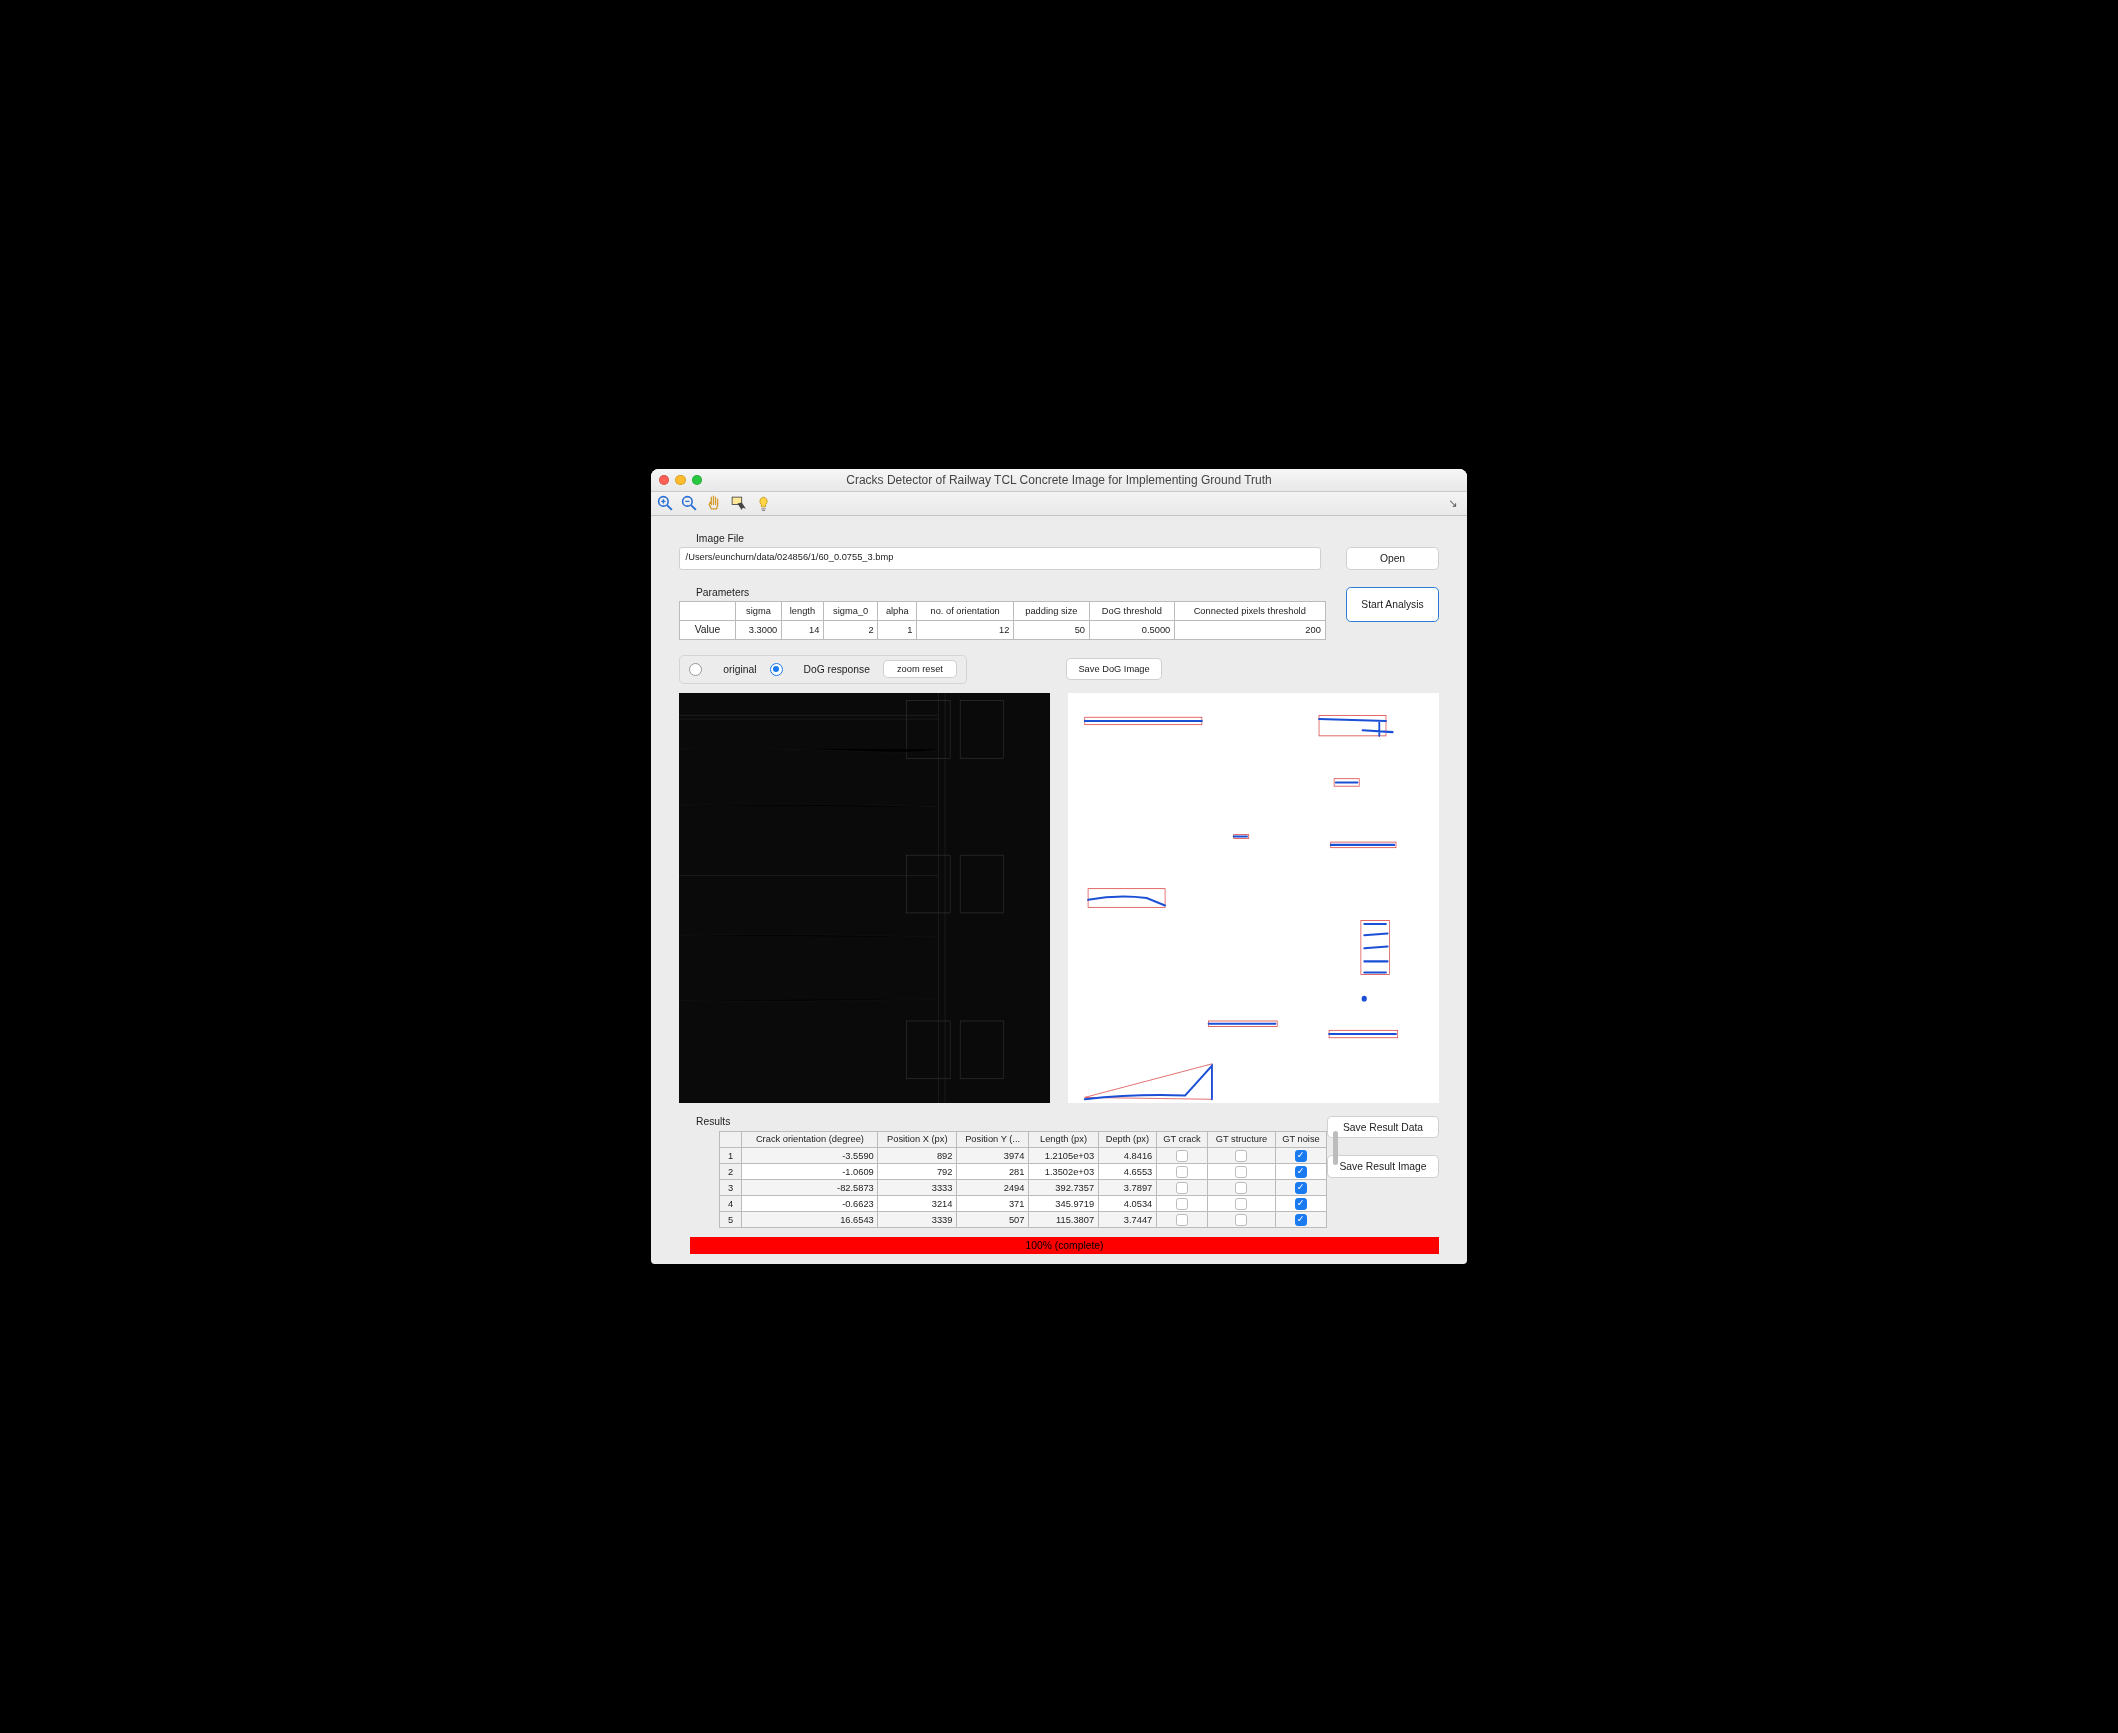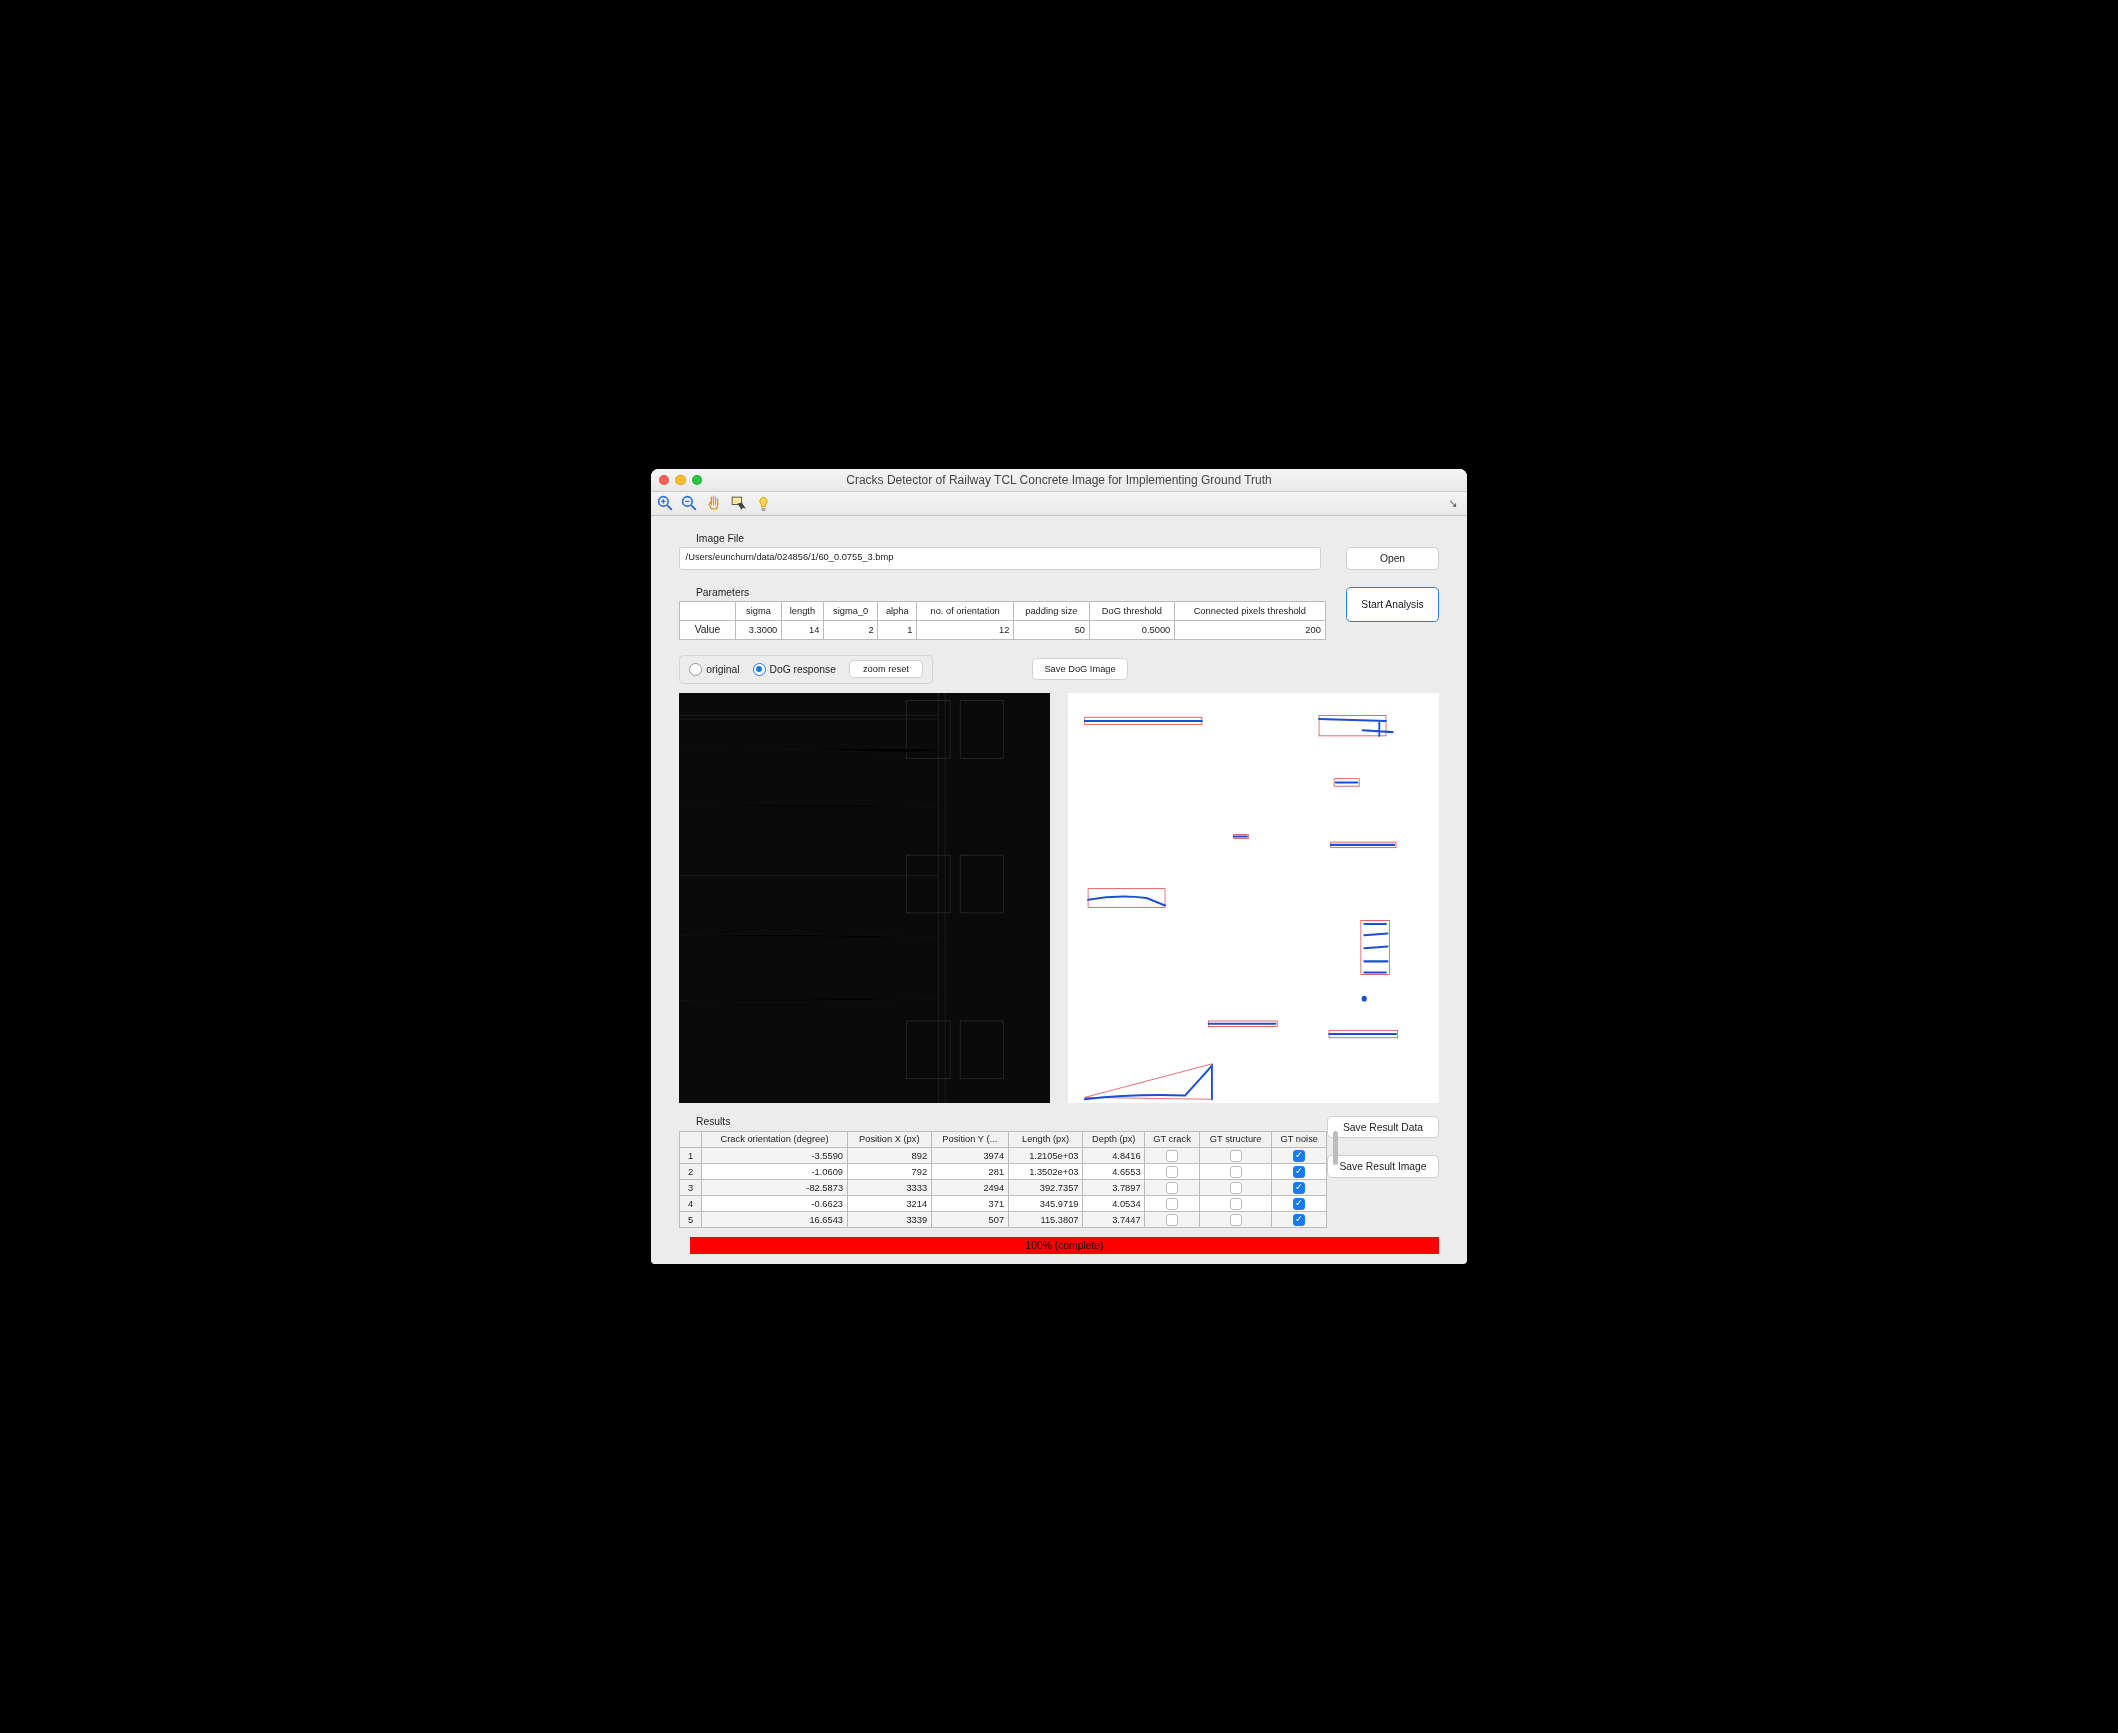--- a/index.html
+++ b/index.html
@@ -21,21 +21,21 @@
   .btn.blue { border:1.9px solid #2a7bd6; }
   .param-row { display:flex; gap:20.5px; margin-top:17px; align-items:flex-start; }
   .param-table-wrap { flex:1; }
   table { border-collapse:collapse; width:100%; background:#fff; }
   th, td { border:0.9px solid #bbb; padding:1.9px 3.7px; font-size:9.3px; font-weight:normal; text-align:center; }
   .params th { height:18.6px; }
   .params td { height:18.6px; }
   .params .rowhead { font-size:10.3px; }
   .view-controls { margin-top:15px; display:flex; align-items:center; gap:17px; }
   .radio-group { display:flex; align-items:center; gap:13px; border:0.9px solid #d4d4d4; border-radius:4.7px; padding:4.7px 9.3px; background:#ececec; }
-  .radio { display:flex; align-items:center; gap:4px; font-size:10.3px; cursor:pointer; }
+  .radio { display:flex; align-items:center; gap:21px; font-size:10.3px; cursor:pointer; }
   .radio .circ { width:13px; height:13px; border-radius:50%; border:1.4px solid #999; background:#fff; display:inline-flex; align-items:center; justify-content:center; }
   .radio.sel .circ { border-color:#1a7af0; }
   .radio.sel .circ::after { content:''; width:6.5px; height:6.5px; border-radius:50%; background:#1a7af0; }
   .small-btn { background:#fff; border:0.9px solid #cfcfcf; border-radius:4.7px; font-size:9.3px; padding:2.8px 13px; cursor:pointer; }
   .panels { display:flex; gap:18.6px; margin-top:9.3px; }
   .panel { width:413px; height:410px; background:#fff; }
   .panel.left { background:#0a0a0a; position:relative; overflow:hidden; }
   .panel.right { position:relative; overflow:hidden; }
   .results-area { margin-top:13px; display:flex; align-items:flex-start; }
   .results-table-wrap { flex:1; }
@@ -45,21 +45,21 @@
   .results td.center { text-align:center; }
   .results tr:nth-child(even) td.data { background:#fff; }
   .results tr:nth-child(odd) td.data { background:#f4f4f4; }
   .results td.rownum { background:#f1f1f1; text-align:center; width:22.4px; border-right:0.9px solid #bbb; }
   .chk { width:12px; height:12px; border:0.9px solid #bbb; border-radius:2.8px; display:inline-block; vertical-align:middle; background:#fff; }
   .chk.on { background:#1a7af0; border-color:#1a7af0; position:relative; }
   .chk.on::after { content:'✓'; color:#fff; font-size:9.3px; position:absolute; left:0.9px; top:-1.9px; }
   .results-buttons { display:flex; flex-direction:column; gap:17px; }
   .progress { margin-top:9.3px; height:17px; background:#ff0000; color:#000; font-size:10.3px; display:flex; align-items:center; justify-content:center;margin-left:11px; }
   .scroll-thumb { position:absolute; right:-11.2px; top:0; width:5.6px; height:34px; background:#bcbcbc; border-radius:2.8px; }
-  .results-outer { position:relative; }
+  .results-outer { position:relative;margin-left:40px; }
 
   
   .panel.left svg { width:100%; height:100%; }
   .panel.right svg { width:100%; height:100%; }
 </style>
 </head>
 <body>
 
 <div class="window">
   <div class="titlebar">

